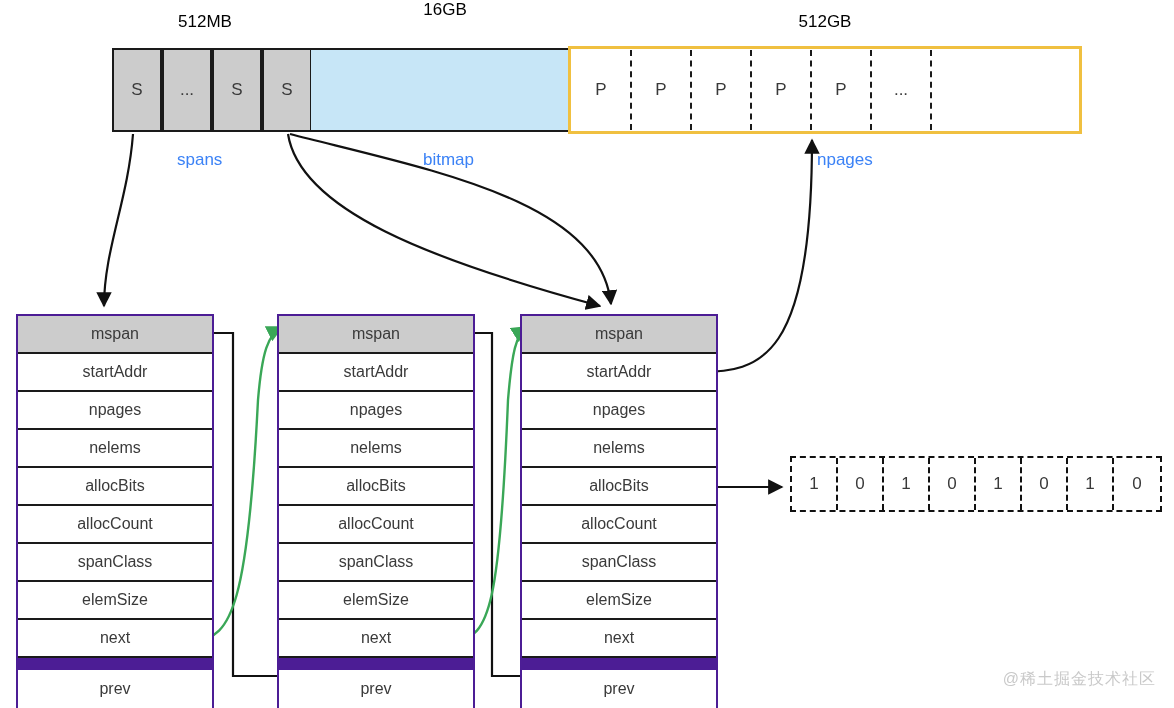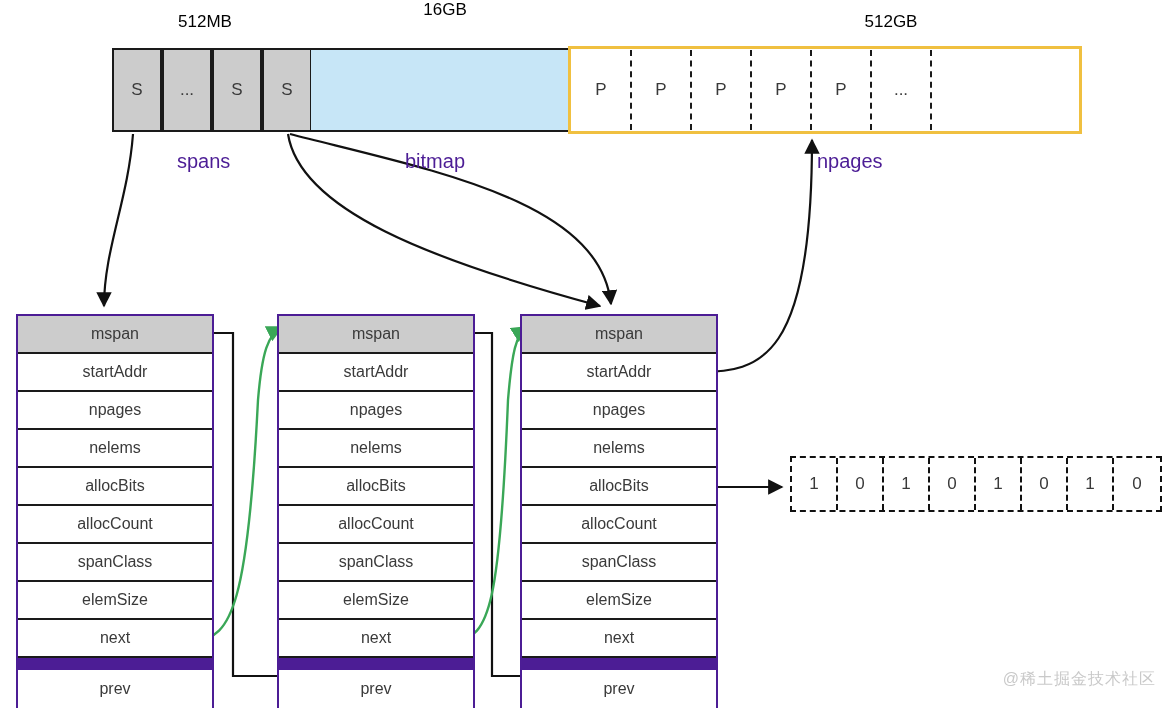--- a/index.html
+++ b/index.html
@@ -70,22 +70,22 @@
     box-sizing: border-box;
     display: flex;
     align-items: center;
     justify-content: center;
     font-size: 17px;
     color: #3a3a3a;
     border-right: 2px dashed #1a1a1a;
   }
   .region-label {
     position: absolute;
-    font-size: 20px;
-    color: #4c1d95;
+    font-size: 17px;
+    color: #3b82f6;
     white-space: nowrap;
   }
   
   .mspan-box {
     position: absolute;
     width: 198px;
     box-sizing: border-box;
     border: 2px solid #4c1d95;
     background: #4c1d95;
   }
@@ -167,39 +167,39 @@
 
   <path d="M 195,640 C 232,640 248,600 258,400 C 262,352 268,334 282,327" stroke="#3aa757" stroke-width="2.4" fill="none" marker-end="url(#arrowGreen)"></path>
 
   <path d="M 455,640 C 490,640 500,600 508,400 C 512,352 516,334 527,327" stroke="#3aa757" stroke-width="2.4" fill="none" marker-end="url(#arrowGreen)"></path>
 </svg>
 
 <div>
 
   <div class="size-label" style="left:155px; top:12px; width:100px;">512MB</div>
   <div class="size-label" style="left:395px; top:0; width:100px;">16GB</div>
-  <div class="size-label" style="left:841px; top:12px; width:100px;">512GB</div>
+  <div class="size-label" style="left:775px; top:12px; width:100px;">512GB</div>
 
   <div class="span-cell" style="left:112px; width:50px;">S</div>
   <div class="span-cell" style="left:162px; width:50px;">...</div>
   <div class="span-cell" style="left:212px; width:50px;">S</div>
   <div class="span-cell" style="left:262px; width:50px;">S</div>
 
   <div class="bitmap-region"></div>
 
   <div class="arena-box"></div>
   <div class="arena-cell" style="left:572px; width:60px;">P</div>
   <div class="arena-cell" style="left:632px; width:60px;">P</div>
   <div class="arena-cell" style="left:692px; width:60px;">P</div>
   <div class="arena-cell" style="left:752px; width:60px;">P</div>
   <div class="arena-cell" style="left:812px; width:60px;">P</div>
   <div class="arena-cell" style="left:872px; width:60px;">...</div>
 
   <div class="region-label" style="left:177px; top:150px;">spans</div>
-  <div class="region-label" style="left:405px; top:150px;">bitmap</div>
+  <div class="region-label" style="left:423px; top:150px;">bitmap</div>
   <div class="region-label" style="left:817px; top:150px;">npages</div>
 </div>
 
 <div class="mspan-box" style="left:16px; top:314px;">
   <div class="mspan-row header">mspan</div>
   <div class="mspan-row">startAddr</div>
   <div class="mspan-row">npages</div>
   <div class="mspan-row">nelems</div>
   <div class="mspan-row">allocBits</div>
   <div class="mspan-row">allocCount</div>

